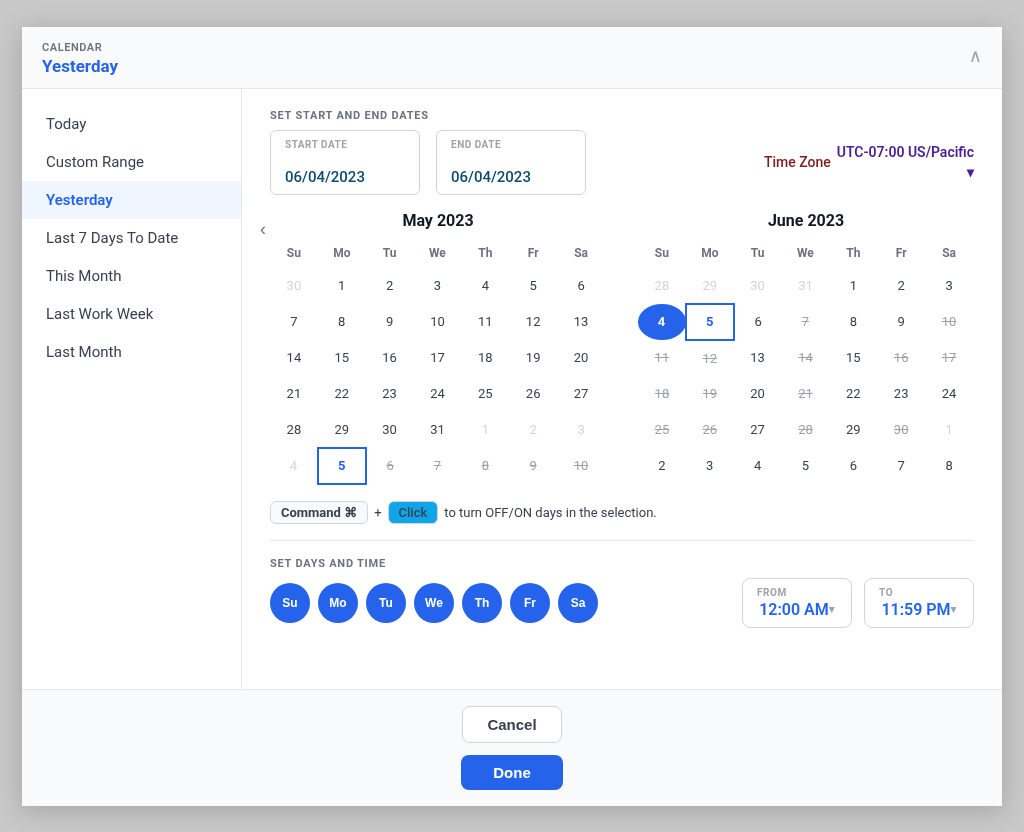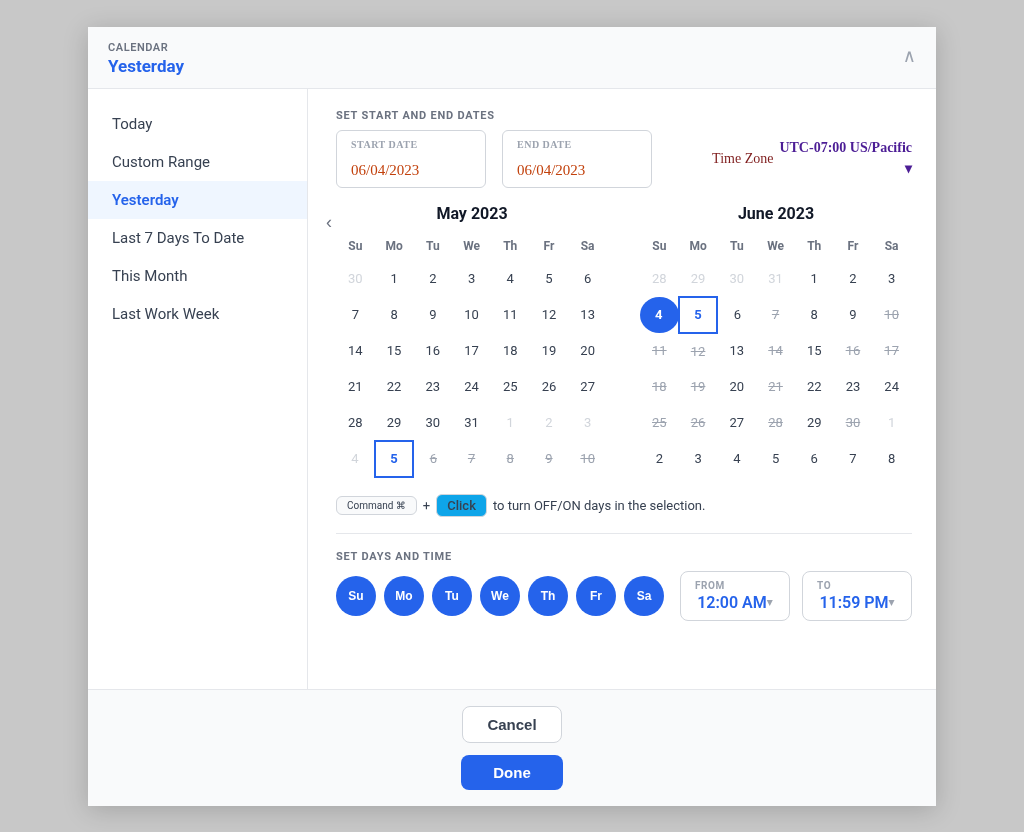--- a/index.html
+++ b/index.html
@@ -5,21 +5,21 @@
     * { box-sizing: border-box; margin: 0; padding: 0; }
     body {
       background: #c8c8c8;
       display: flex;
       justify-content: center;
       align-items: center;
       min-height: 100vh;
       font-family: -apple-system, BlinkMacSystemFont, 'Segoe UI', Roboto, sans-serif;
     }
     .modal-wrapper {
-      width: 848px;
+      width: 980px;
       background: #ffffff;
       border-radius: 0;
       box-shadow: 0 4px 24px rgba(0,0,0,0.18);
       overflow: hidden;
     }
     
     .modal-header {
       display: flex;
       justify-content: space-between;
       align-items: flex-start;
@@ -84,39 +84,38 @@
       color: #6b7280;
       text-transform: uppercase;
       letter-spacing: 0.07em;
       margin-bottom: 8px;
     }
     
     .date-inputs-row {
       display: flex;
       align-items: center;
       gap: 16px;
-      font-family: Liberation Serif, serif;
     }
     .date-input-box {
       border: 1px solid #d1d5db;
       border-radius: 6px;
       padding: 8px 14px;
       min-width: 150px;
     }
     .date-input-box .date-field-label {
       font-size: 10px;
       font-weight: 700;
       color: #9ca3af;
       text-transform: uppercase;
       letter-spacing: 0.05em;
     }
     .date-input-box .date-field-value {
       font-size: 15px;
-      color: #c2410c;
-      margin-top: 12px;
+      color: #0c4a6e;
+      margin-top: 18px;
       font-weight: 500;
     }
     .timezone-selector {
       display: flex;
       align-items: center;
       gap: 6px;
       margin-left: auto;
       font-size: 14px;
       color: #374151;
     }
@@ -206,23 +205,23 @@
       display: flex;
       align-items: center;
       gap: 6px;
       font-size: 13px;
       color: #374151;
     }
     .command-badge {
       border: 1px solid #d1d5db;
       border-radius: 6px;
       padding: 3px 10px;
-      font-size: 10px;
+      font-size: 13px;
       background: #f9fafb;
-      font-weight: 400;
+      font-weight: 700;
     }
     .click-badge {
       border: 1px solid #d1d5db;
       border-radius: 6px;
       padding: 3px 10px;
       font-size: 13px;
       background: #0ea5e9;
       font-weight: 500;
       text-align: right;
     }
@@ -337,20 +336,21 @@
 
   <div class="modal-body">
 
     <div class="sidebar">
       <div class="sidebar-item">Today</div>
       <div class="sidebar-item">Custom Range</div>
       <div class="sidebar-item active">Yesterday</div>
       <div class="sidebar-item">Last 7 Days To Date</div>
       <div class="sidebar-item">This Month</div>
       <div class="sidebar-item">Last Work Week</div>
+      <div class="sidebar-item">Last Month</div>
     </div>
 
     <div class="main-content">
 
       <div>
         <div class="section-label">SET START AND END DATES</div>
         <div class="date-inputs-row">
           <div class="date-input-box">
             <div class="date-field-label">START DATE</div>
             <div class="date-field-value">06/04/2023</div>

